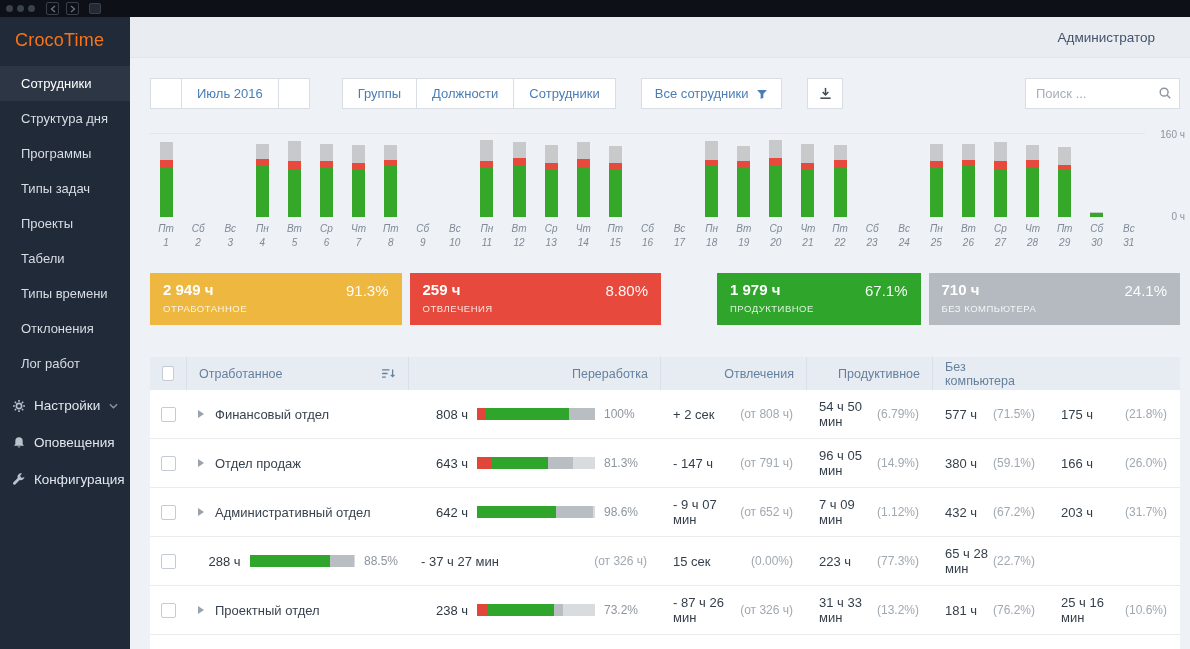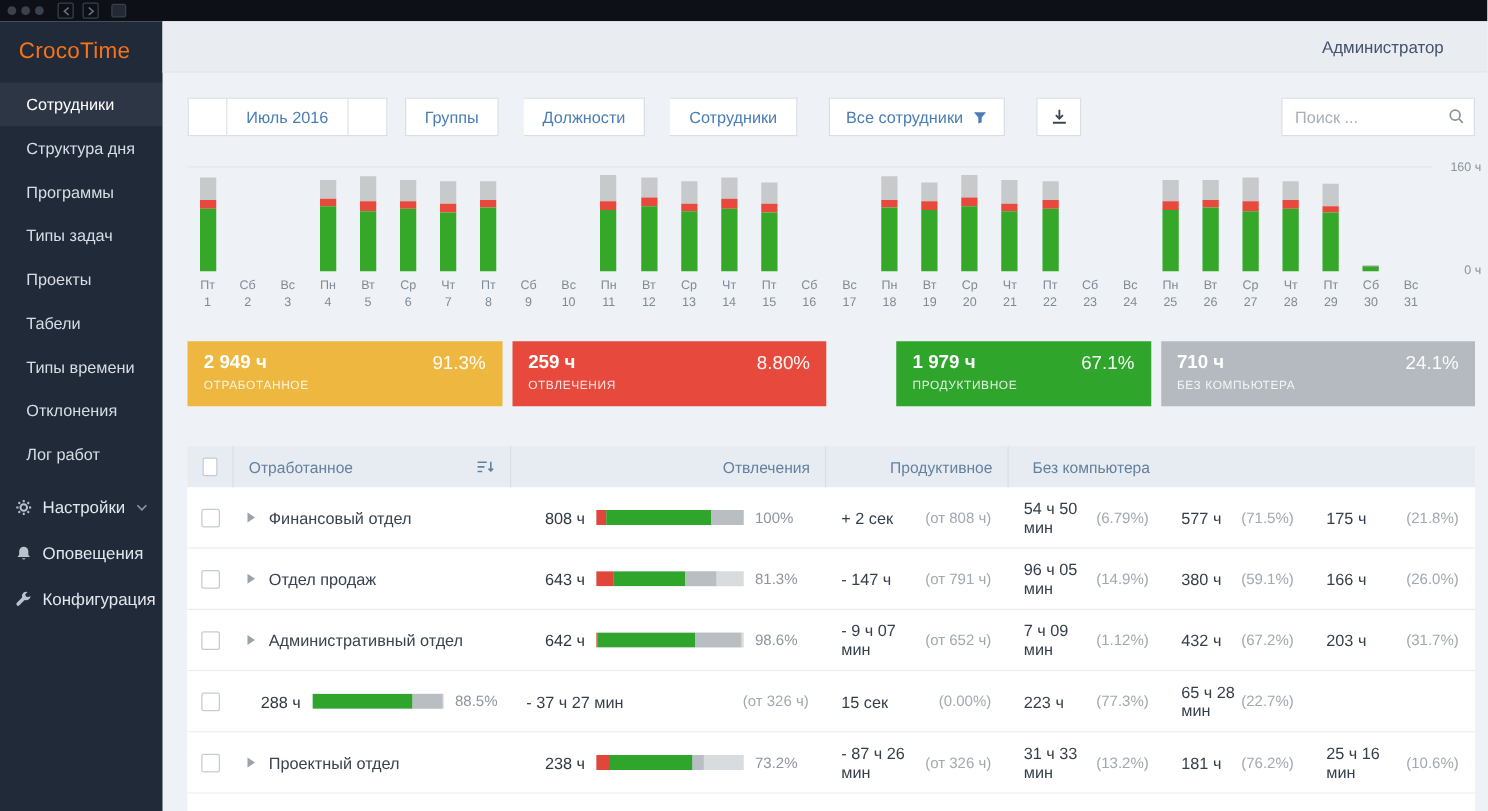--- a/index.html
+++ b/index.html
@@ -34,34 +34,34 @@
   .caret-down { width:0; height:0; border-left:4px solid transparent; border-right:4px solid transparent; border-top:5px solid #54children5f73; border-top-color:#5a6576; }
 
   
   .toolbar { display:flex; align-items:center; margin:20px 10px 0 20px; }
   .btn { background:#fff; border:1px solid #d9dee4; height:31px; display:inline-flex; align-items:center;
          justify-content:center; font-size:13px; color:#4a7db5; cursor:pointer; }
   .seg { display:flex; }
   .seg .btn + .btn { border-left:none; }
   .arrow-btn { width:29px; color:#6b7685; }
   .period-btn { padding:0 16px; min-width:92px; }
-  .view-group { margin-left:14px;gap:20px; }
+  .view-group { margin-left:32px; }
   .seg .btn { padding:0 15px; }
   .filter-btn { margin-left:25px; padding:0 13px; gap:8px; }
   .download-btn { margin-left:25px; width:36px; color:#3c4550; }
   .search-box { margin-left:auto; position:relative; }
   .search-box input { width:155px; height:31px; border:1px solid #d9dee4; background:#fff; font-size:13px;
                       color:#4b5563; padding:0 30px 0 10px; outline:none; font-family:"Liberation Sans",sans-serif; }
   .search-box input::placeholder { color:#a7aeb6; }
   .search-icon { position:absolute; right:8px; top:8px; color:#8b939e; }
 
   
   .chart-wrap { position:relative; margin:24px 45px 0 20px; }
   .chart { display:flex; }
-  .chart-col { flex:1; display:flex; flex-direction:column; align-items:center; cursor:pointer; }
+  .chart-col { flex:1; display:flex; flex-direction:column; align-items:center; cursor:pointer;font-style:italic; }
   .chart-bar { width:13px; height:84px; display:flex; flex-direction:column-reverse; }
   .chart-bar div { width:100%; }
   .chart-label { margin-top:5px; font-size:10px; color:#7f8a97; text-align:center; line-height:1.35; }
   .y-label { position:absolute; right:-40px; font-size:10px; color:#8b939e; }
   .y-top { top:-4px; }
   .y-bottom { top:78px; }
   .grid-top { position:absolute; left:0; right:0; top:0; border-top:1px solid #e2e6eb; }
 
   
   .cards { display:grid; grid-template-columns:repeat(4,1fr); gap:8px; margin:24px 10px 0 20px; }
@@ -567,20 +567,23 @@
         <div class="th">
           <span>Отработанное</span>
           <span class="sort-icon">
             <svg width="15" height="11" viewBox="0 0 16 12" stroke="currentColor" fill="none" stroke-width="1.4">
                 <path d="M1 2h8M1 6h6M1 10h4"></path>
                 <path d="M12.5 1.5v8M10.5 7.5l2 2 2-2"></path>
               </svg>
           </span>
         </div>
         <div class="th right">
+          <span>Переработка</span>
+        </div>
+        <div class="th right">
           <span>Отвлечения</span>
         </div>
         <div class="th right">
           <span>Продуктивное</span>
         </div>
         <div class="th right">
           <span>Без компьютера</span>
         </div>
       </div>
       <div class="tbody">

